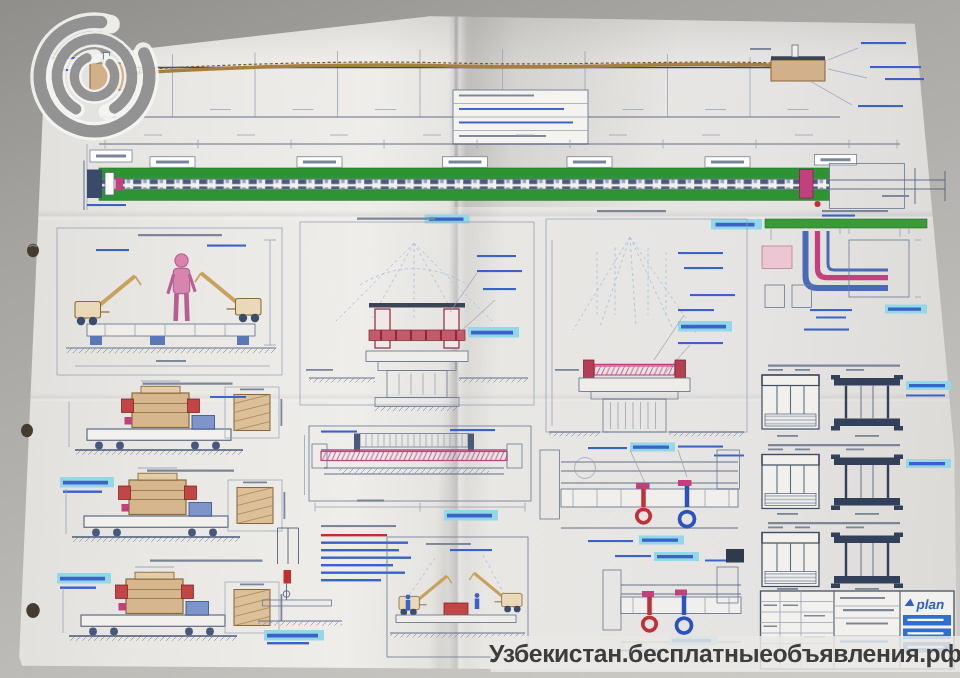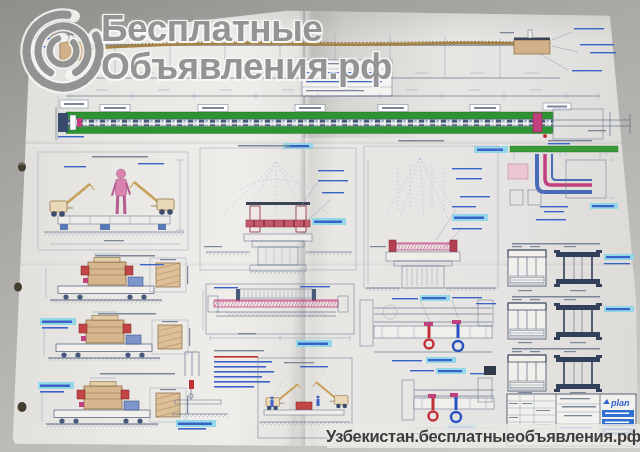--- a/index.html
+++ b/index.html
@@ -490,22 +490,18 @@
         <circle cx="50" cy="50" r="38" stroke="rgba(245,245,243,.9)" stroke-width="13" stroke-dasharray="208 31" transform="rotate(-27 50 50)"></circle>
         <circle cx="50" cy="50" r="38" stroke="rgba(141,141,141,.95)" stroke-width="8.5" stroke-dasharray="200 39" transform="rotate(-25 50 50)"></circle>
         <circle cx="50" cy="50" r="26" stroke="rgba(245,245,243,.9)" stroke-width="11" stroke-dasharray="142 22" transform="rotate(118 50 50)"></circle>
         <circle cx="50" cy="50" r="26" stroke="rgba(141,141,141,.95)" stroke-width="7.5" stroke-dasharray="135 28" transform="rotate(120 50 50)"></circle>
         <circle cx="50" cy="50" r="14" stroke="rgba(245,245,243,.9)" stroke-width="10" stroke-dasharray="76 12" transform="rotate(-42 50 50)"></circle>
         <circle cx="50" cy="50" r="14" stroke="rgba(141,141,141,.95)" stroke-width="6.5" stroke-dasharray="70 18" transform="rotate(-40 50 50)"></circle>
       </g>
     </svg>
   </div>
 
-  <div class="wm-text">
-    <div>Бесплатные</div>
-    <div>Объявления.рф</div>
-  </div>
 
   <div class="wm-bar">
     <span>Узбекистан.бесплатныеобъявления.рф</span>
   </div>
 
 </div>
 
 </body></html>

